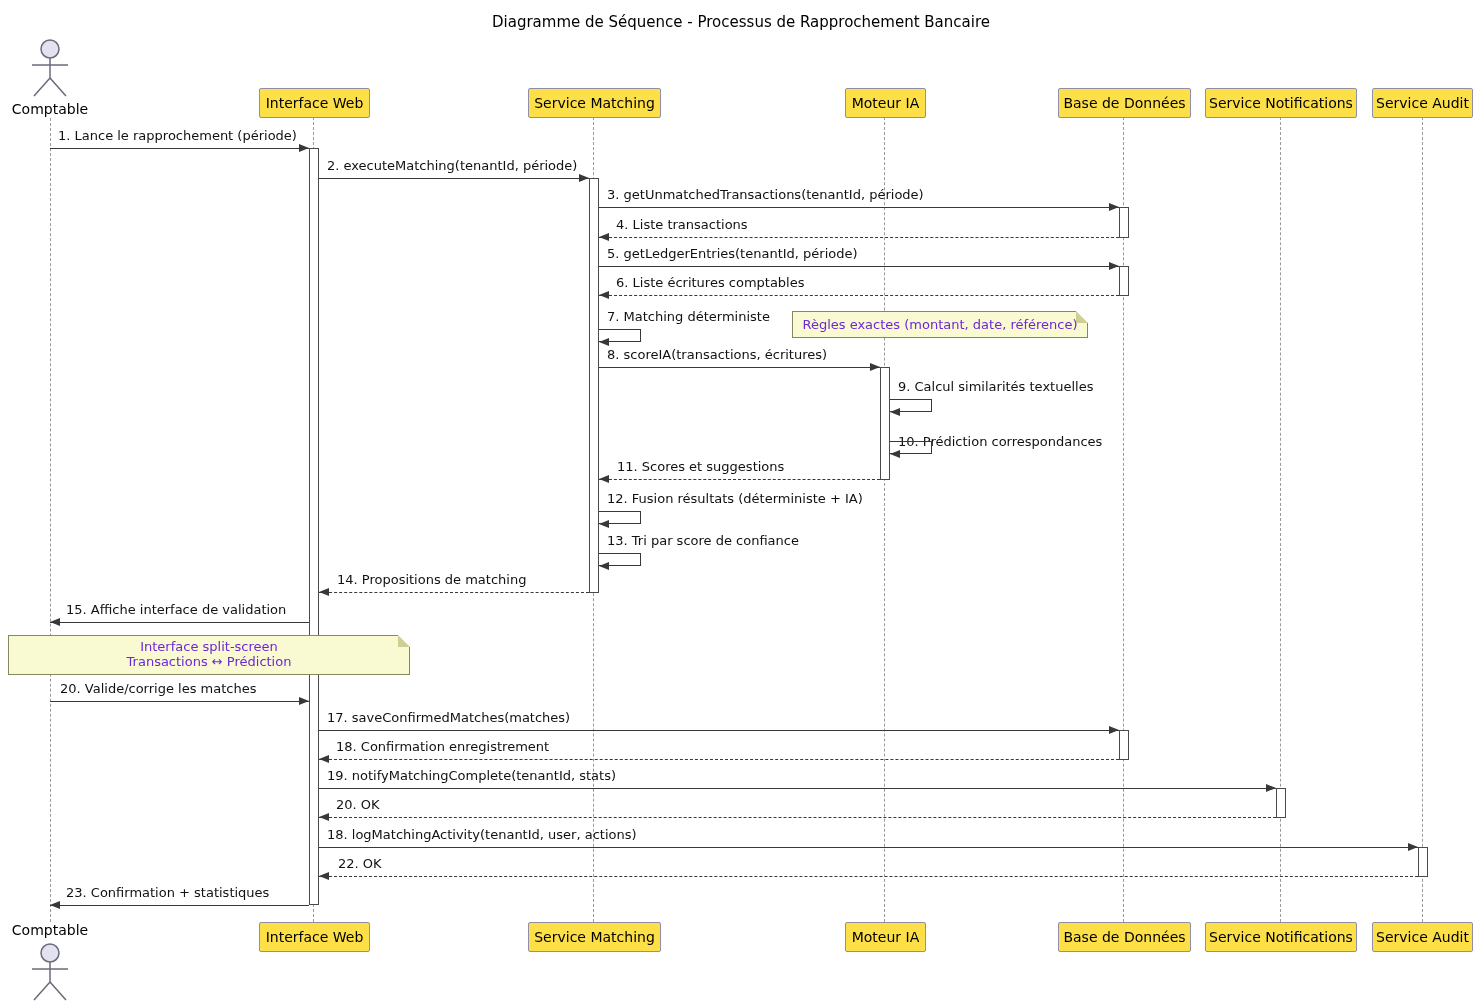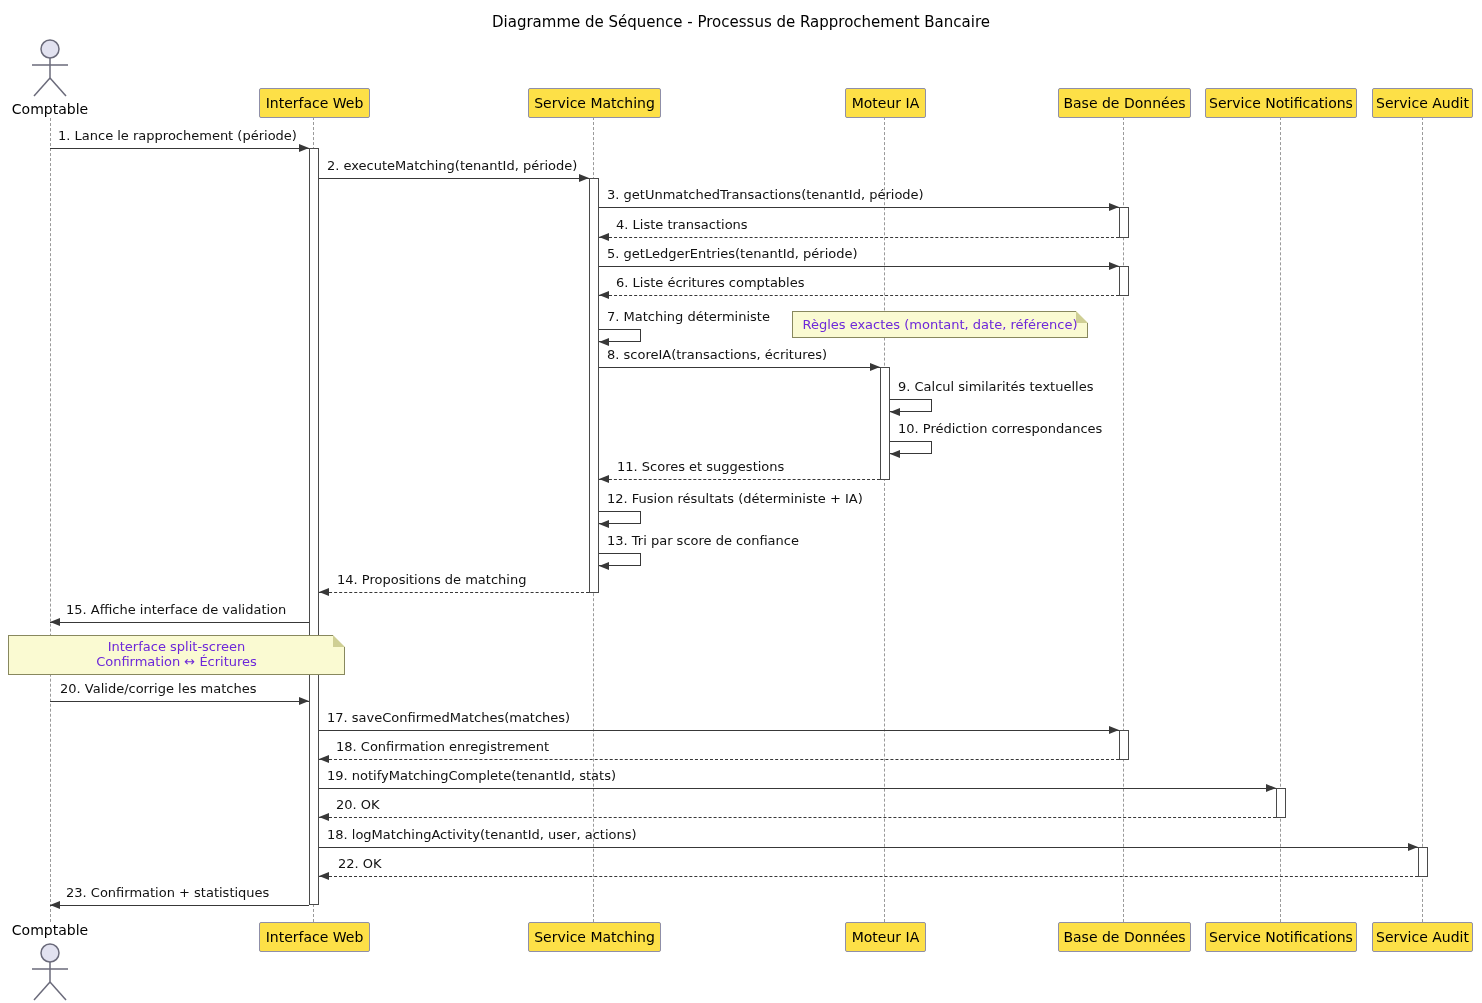--- a/index.html
+++ b/index.html
@@ -131,21 +131,21 @@
     <div class="ah r" style="left:870px;top:363px;"></div>
   </div>
 
   <div class="msg">
     <div class="lbl" style="left:898px;top:379px;">9. Calcul similarités textuelles</div>
     <div class="selfbox" style="left:890px;top:399px;width:42px;height:13px;"></div>
     <div class="ah l" style="left:890px;top:408px;"></div>
   </div>
 
   <div class="msg">
-    <div class="lbl" style="left:898px;top:421px;">10. Prédiction correspondances</div>
+    <div class="lbl" style="left:898px;top:434px;">10. Prédiction correspondances</div>
     <div class="selfbox" style="left:890px;top:441px;width:42px;height:13px;"></div>
     <div class="ah l" style="left:890px;top:450px;"></div>
   </div>
 
   <div class="msg">
     <div class="lbl" style="left:617px;top:459px;">11. Scores et suggestions</div>
     <div class="line dashed" style="left:599px;top:479px;width:281px;"></div>
     <div class="ah l" style="left:599px;top:475px;"></div>
   </div>
 
@@ -216,18 +216,18 @@
   </div>
 
   <div class="msg">
     <div class="lbl" style="left:66px;top:885px;">23. Confirmation + statistiques</div>
     <div class="line" style="left:50px;top:905px;width:259px;"></div>
     <div class="ah l" style="left:50px;top:901px;"></div>
   </div>
 
   <div class="note" style="left:792px;top:311px;width:296px;height:27px;line-height:25px;">Règles exactes (montant, date, référence)</div>
 
-  <div class="note" style="left:8px;top:635px;width:337px;height:40px;padding-top:3px;">
+  <div class="note" style="left:8px;top:635px;width:402px;height:40px;padding-top:3px;">
     <div>Interface split-screen</div>
-    <div>Confirmation ↔ Écritures</div>
+    <div>Transactions ↔ Prédiction</div>
   </div>
 
 </div>
 
 </body></html>

